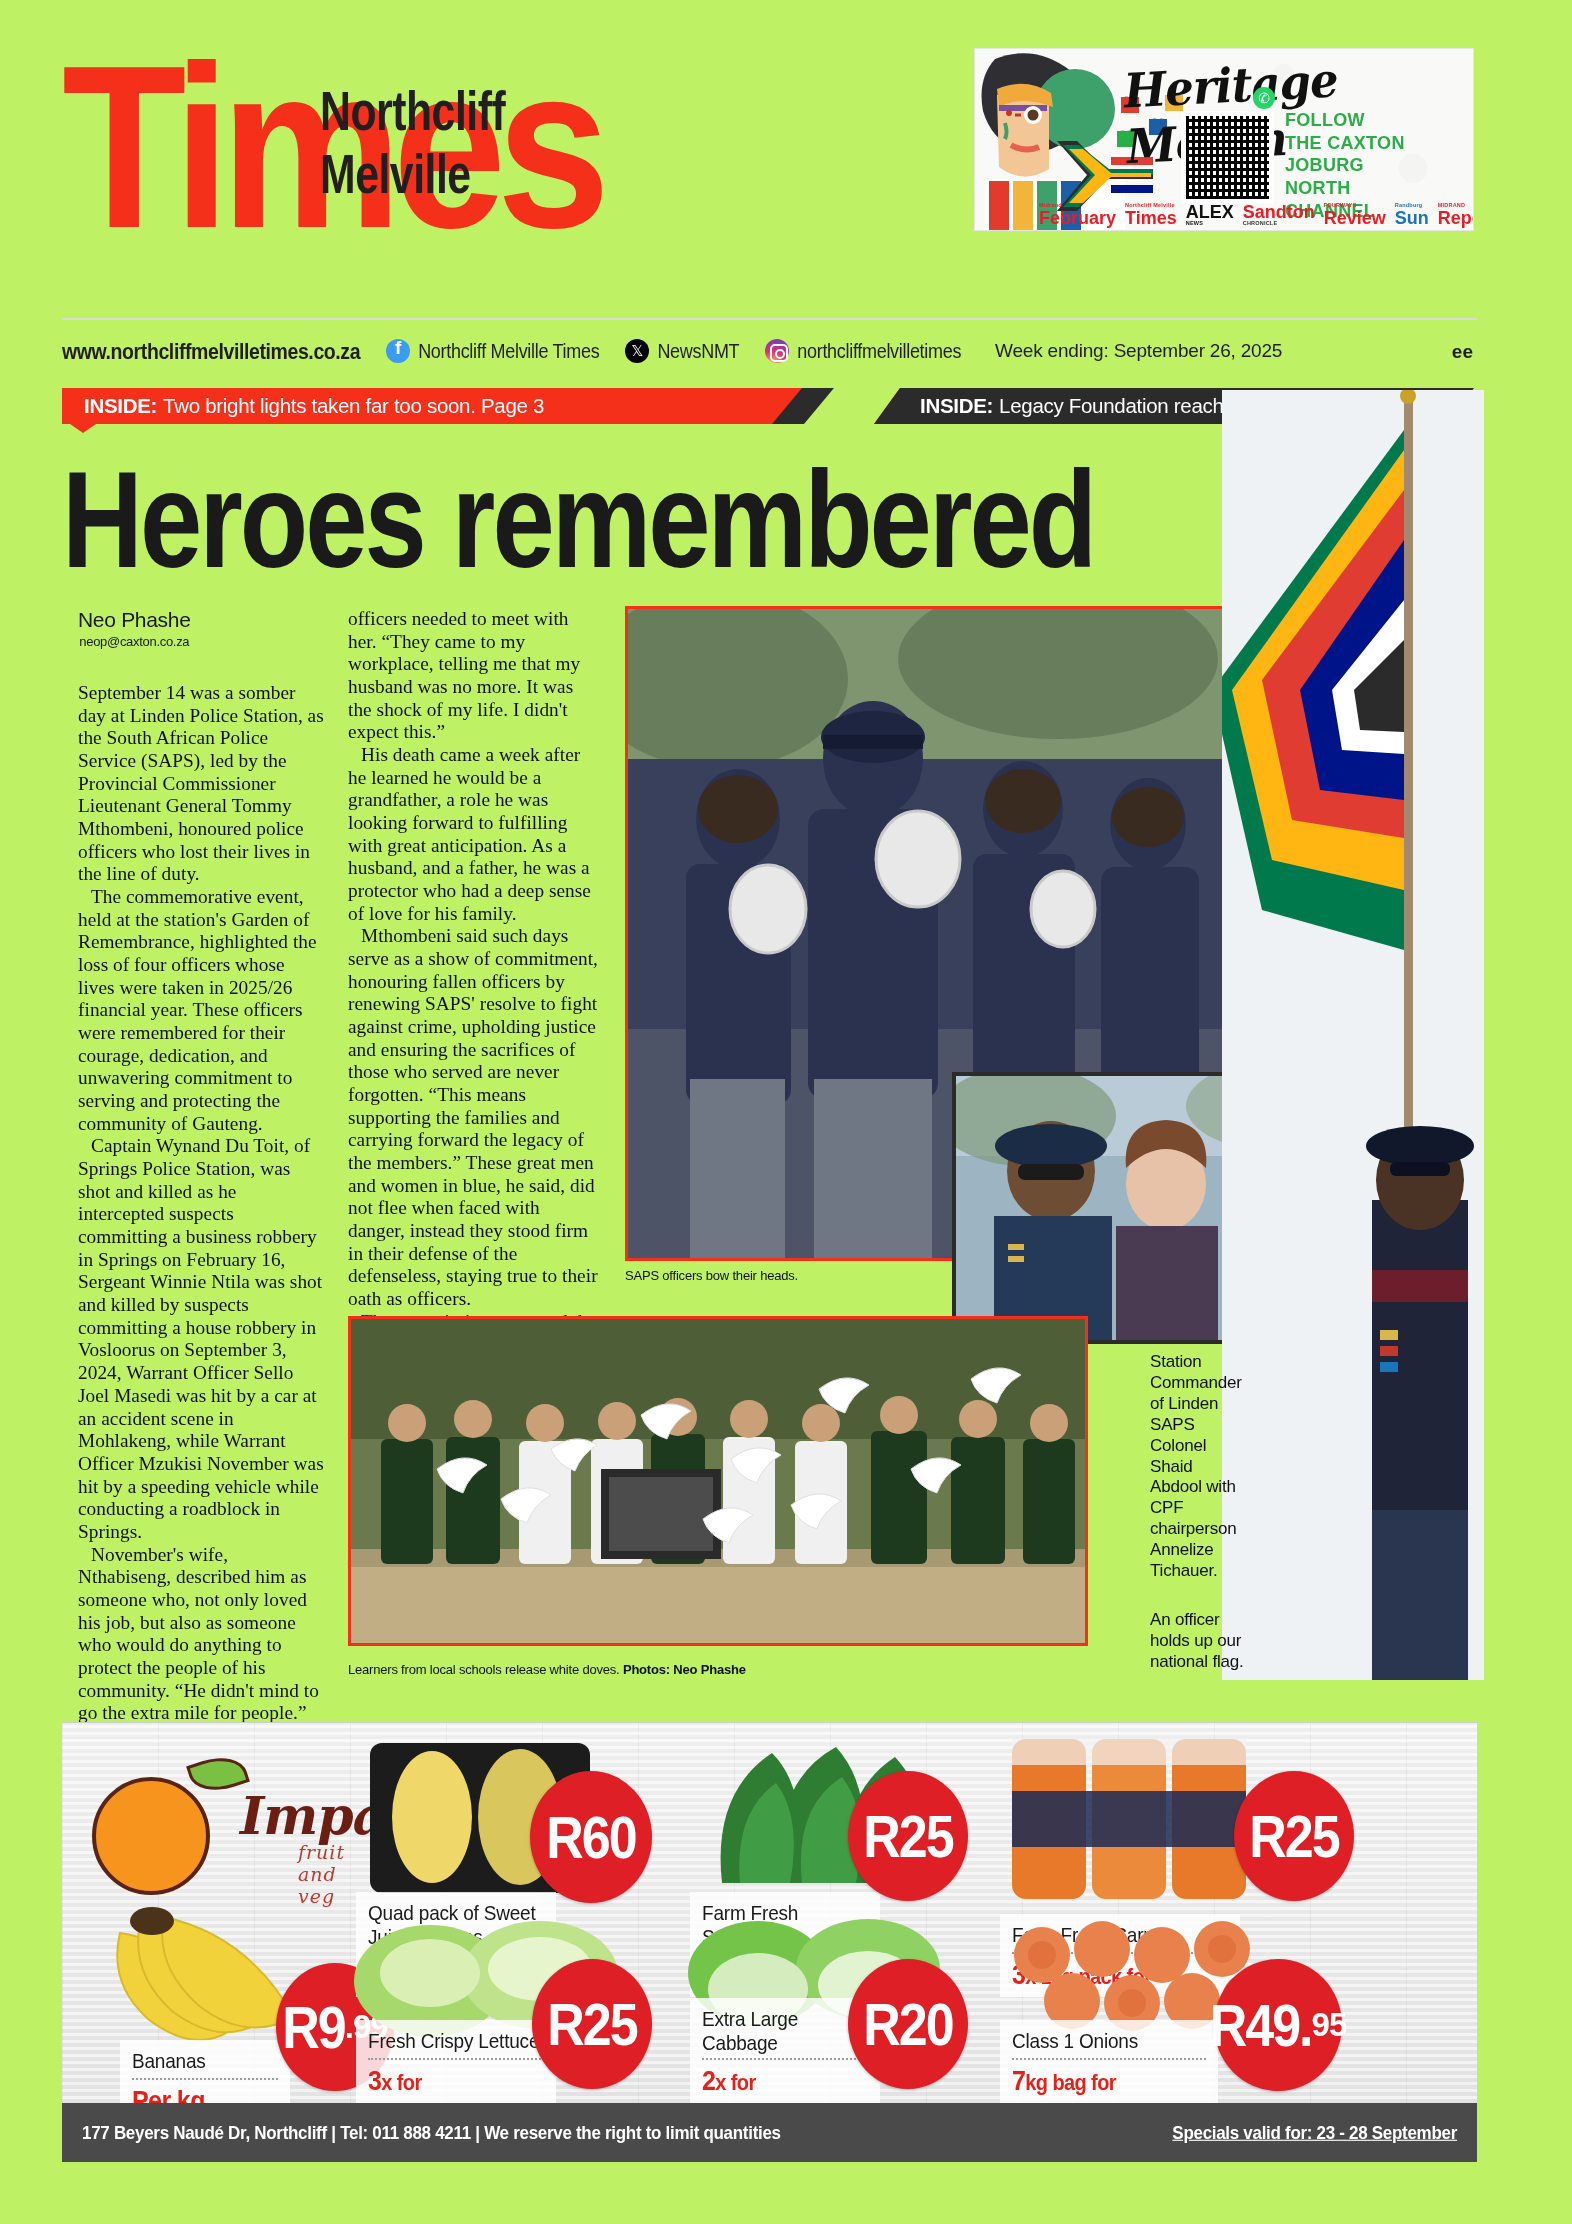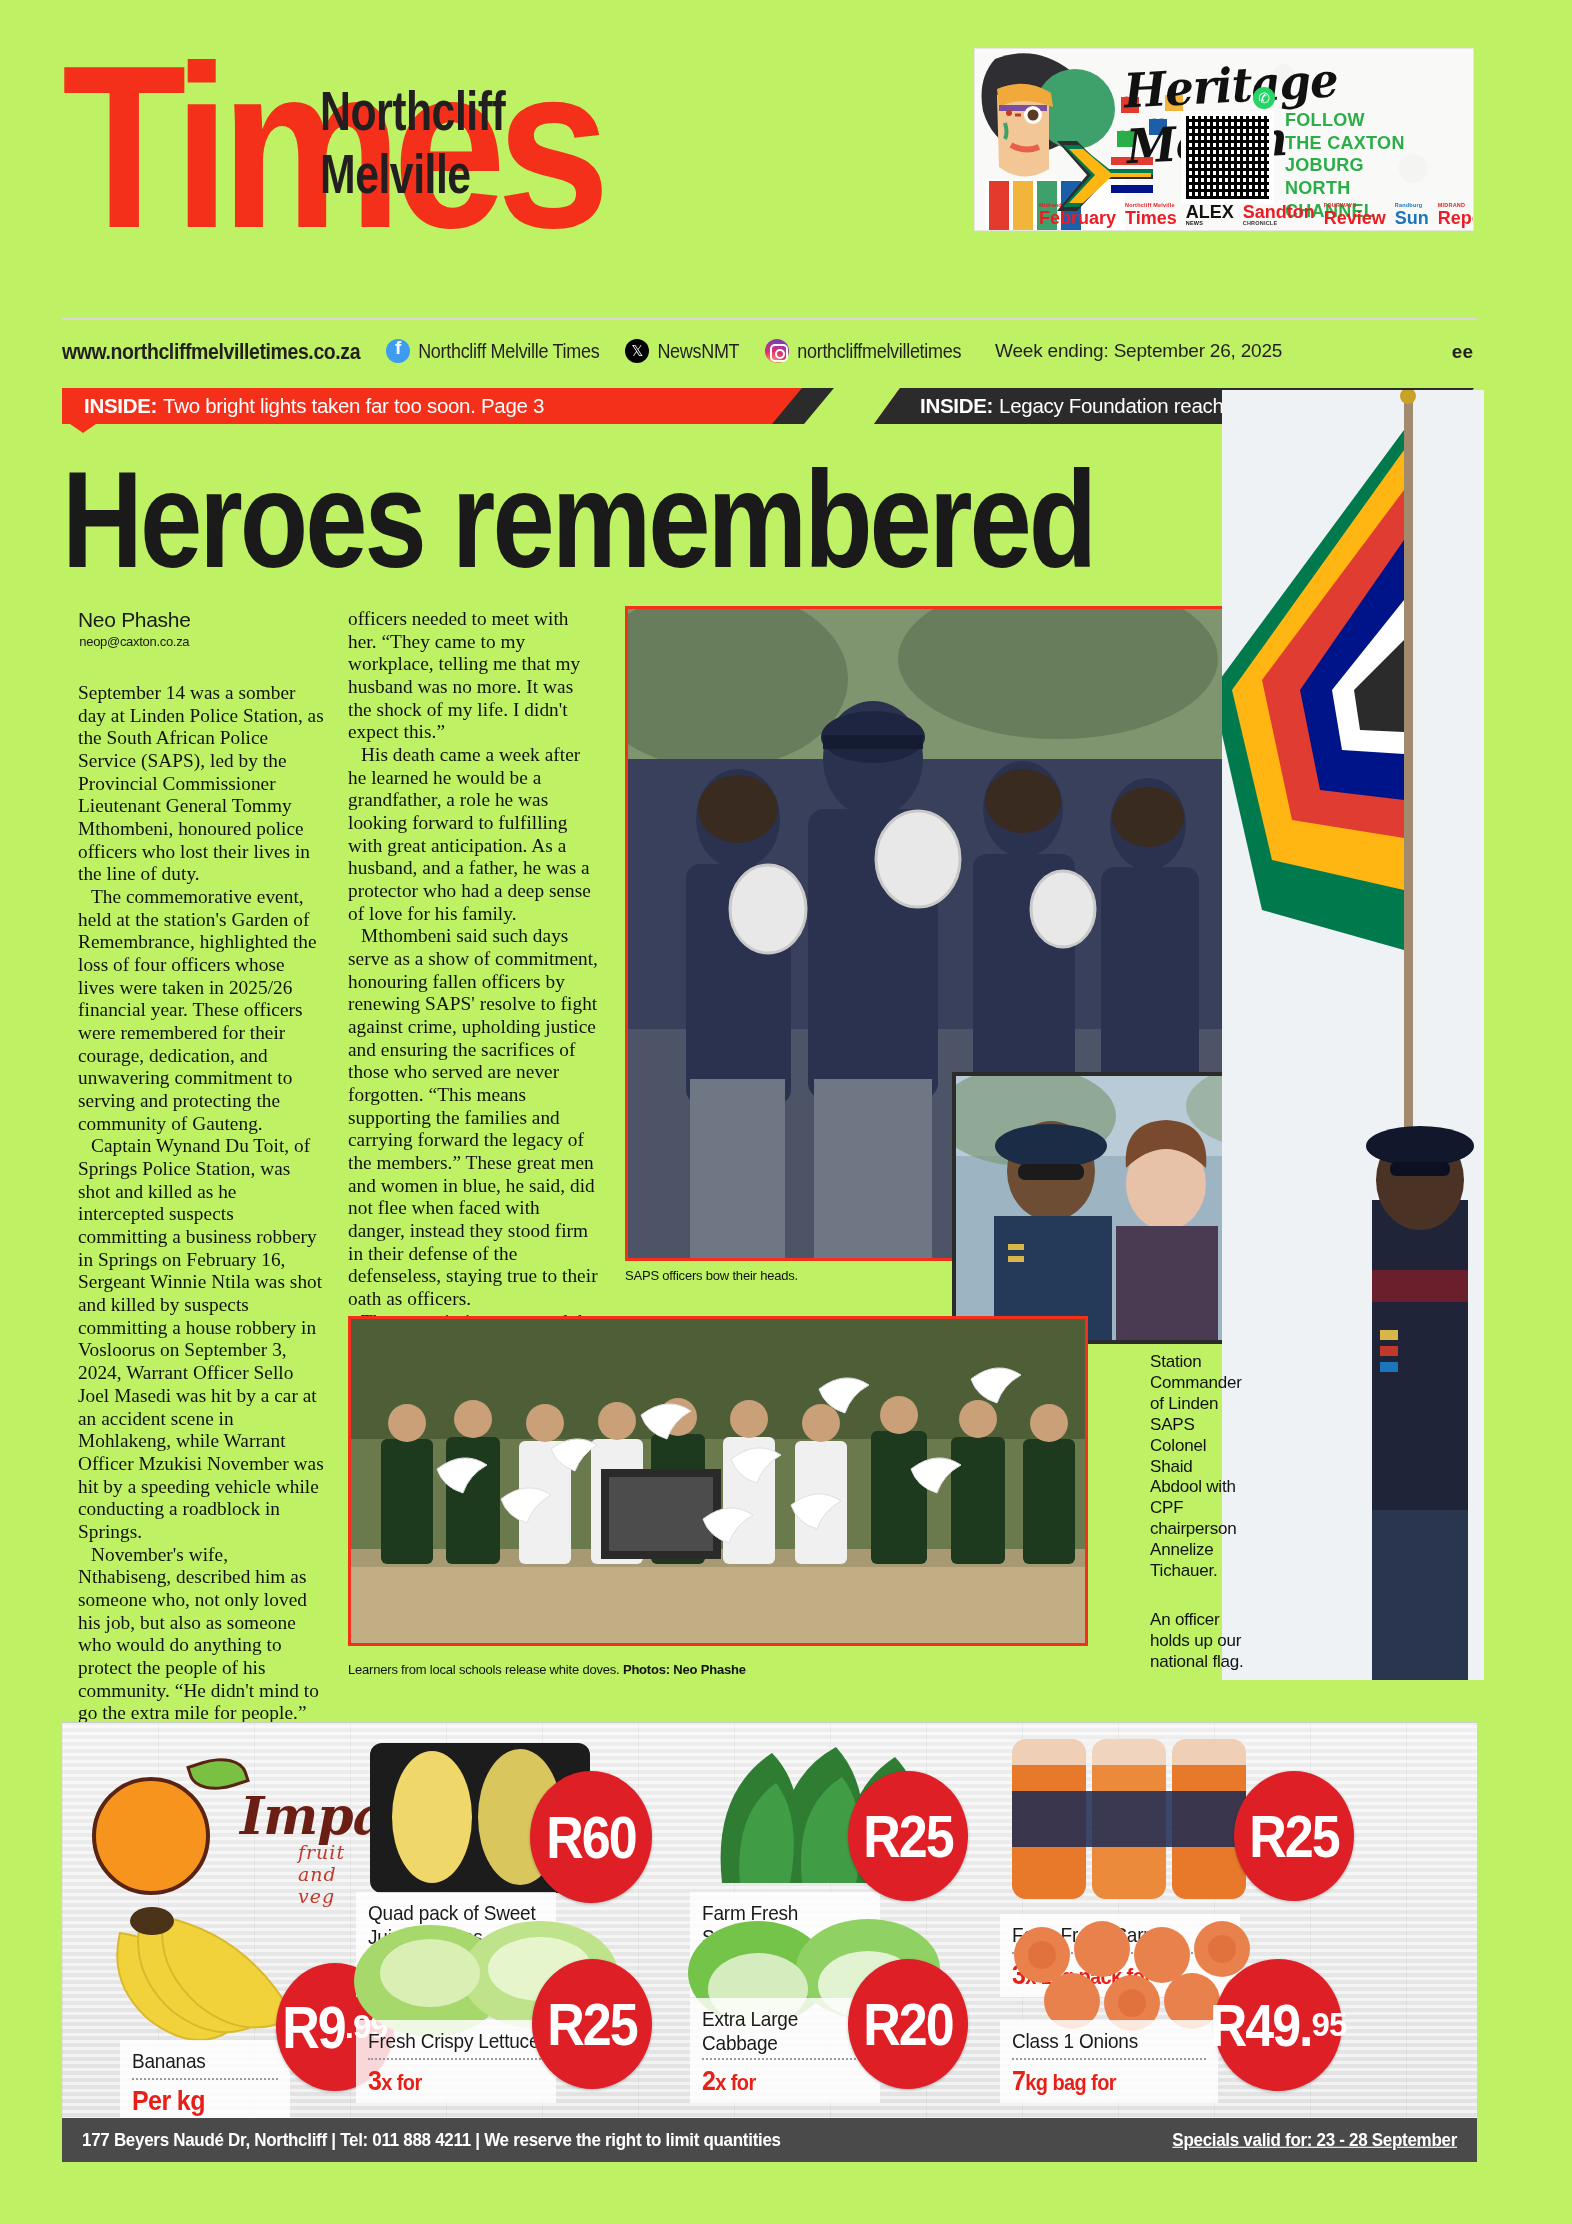--- a/index.html
+++ b/index.html
@@ -214,21 +214,21 @@
   .prod-deal .unit { font-size:20px; }
   .price-bubble {
     position:absolute; border-radius:50%; background:#DE1F26;
     display:flex; align-items:center; justify-content:center;
     color:#fff; font-weight:bold; box-shadow:0 1px 3px rgba(0,0,0,0.25);
   }
   .price-bubble span { font-size:52px; letter-spacing:-2px;
                        transform:scaleY(1.15); display:inline-block; }
   .price-bubble sup { font-size:33px; vertical-align:super; letter-spacing:-1px; }
 
-  .ad-footer { position:absolute; left:0; bottom:0; width:1415px; height:44px;
+  .ad-footer { position:absolute; left:0; bottom:0; width:1415px; height:59px;
      background:#4a4a4a; display:flex; align-items:center;
      justify-content:space-between; padding:0 20px; color:#fff; }
   .ad-footer div { font-weight:bold; font-size:17px; letter-spacing:-0.3px;
                    transform:scaleY(1.12); }
   .ad-footer .right { text-decoration:underline; }
 </style>
 </head>
 <body>
 
 <div class="page">

